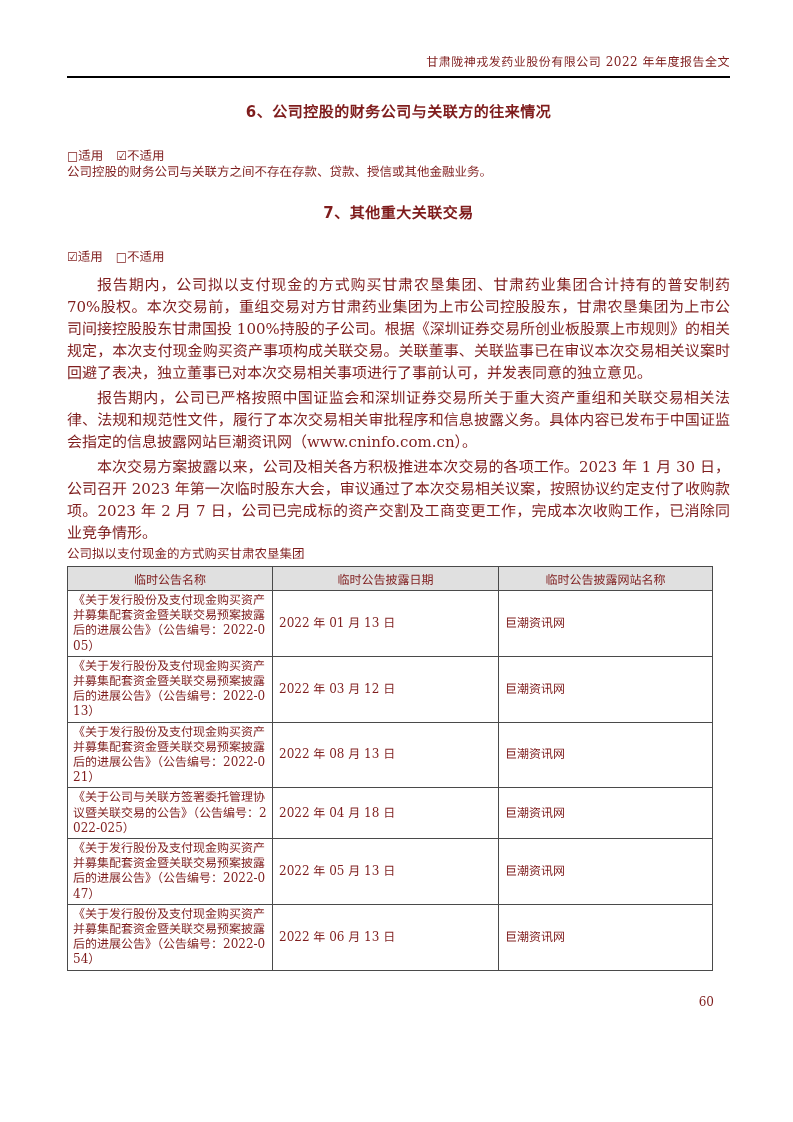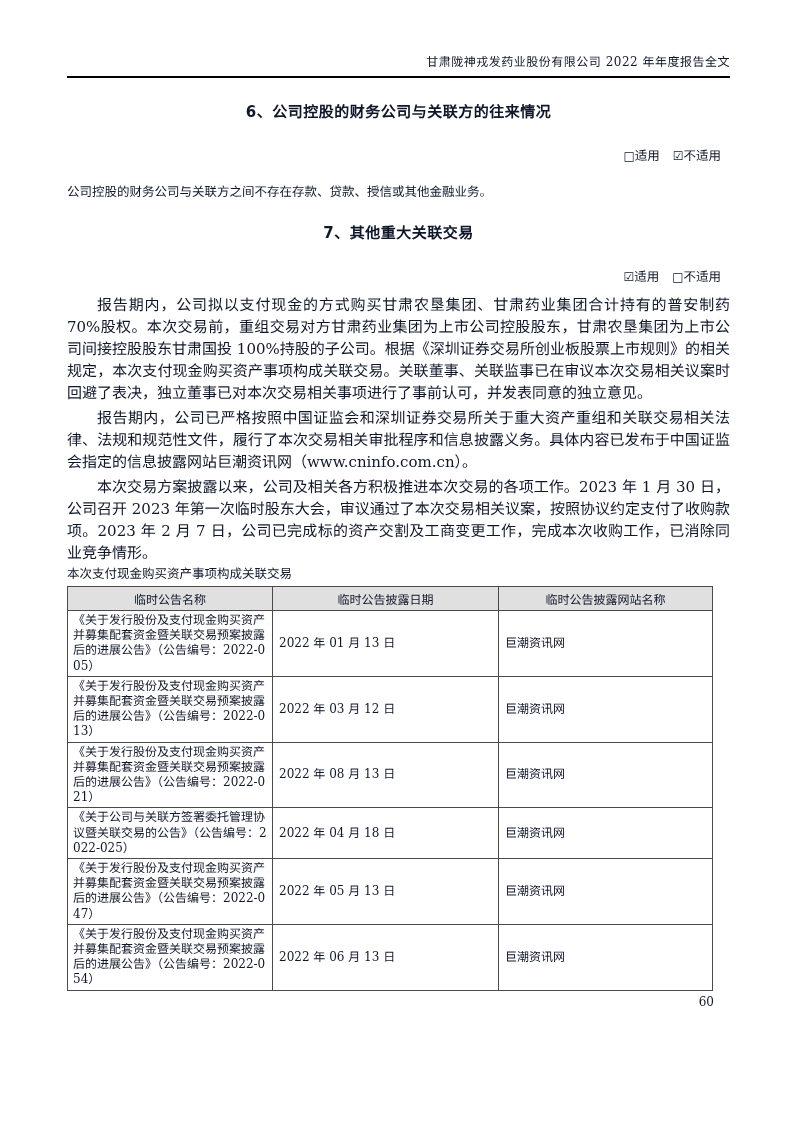--- a/index.html
+++ b/index.html
@@ -5,21 +5,21 @@
   html, body { margin: 0; padding: 0; background: #ffffff; }
   .page {
     position: relative;
     width: 793px;
     height: 1122px;
     margin: 0 auto;
     background: #ffffff;
     box-sizing: border-box;
     padding: 55px 63px 0 67px;
     font-family: "DejaVu Serif", "Liberation Serif", serif;
-    color: #0f172a;
+    color: #7f1d1d;
     overflow: hidden;
   }
   .doc-header {
     font-size: 12px;
     line-height: 15px;
     text-align: right;
     letter-spacing: 0.5px;
   }
   .header-rule {
     border: none;
@@ -31,29 +31,27 @@
     font-size: 15px;
     font-weight: bold;
     margin: 22px 0 0 0;
     letter-spacing: 0.5px;
     text-align: center;
   }
   .applicable-line {
     margin-top: 27px;
     font-size: 12.5px;
     line-height: 15px;
-    text-align: right;
   }
   .applicable-line .opt { margin-right: 9px; }
   .applicable-line .box {
     font-family: "DejaVu Sans", "Liberation Sans", sans-serif;
     font-size: 12px;
   }
   .note-line {
-    margin-top: 20px;
     font-size: 12.5px;
     line-height: 15px;
   }
   .body-para {
     font-size: 15px;
     line-height: 22px;
     text-align: justify;
     text-indent: 2em;
     margin: 3px 0 0 0;
   }
@@ -125,21 +123,21 @@
 
   <div class="applicable-line">
     <span class="opt"><span class="box">☑</span><span>适用</span></span>
     <span class="opt"><span class="box">□</span><span>不适用</span></span>
   </div>
 
   <p class="body-para first">报告期内，公司拟以支付现金的方式购买甘肃农垦集团、甘肃药业集团合计持有的普安制药 70%股权。本次交易前，重组交易对方甘肃药业集团为上市公司控股股东，甘肃农垦集团为上市公司间接控股股东甘肃国投 100%持股的子公司。根据《深圳证券交易所创业板股票上市规则》的相关规定，本次支付现金购买资产事项构成关联交易。关联董事、关联监事已在审议本次交易相关议案时回避了表决，独立董事已对本次交易相关事项进行了事前认可，并发表同意的独立意见。</p>
   <p class="body-para">报告期内，公司已严格按照中国证监会和深圳证券交易所关于重大资产重组和关联交易相关法律、法规和规范性文件，履行了本次交易相关审批程序和信息披露义务。具体内容已发布于中国证监会指定的信息披露网站巨潮资讯网（www.cninfo.com.cn）。</p>
   <p class="body-para">本次交易方案披露以来，公司及相关各方积极推进本次交易的各项工作。2023 年 1 月 30 日，公司召开 2023 年第一次临时股东大会，审议通过了本次交易相关议案，按照协议约定支付了收购款项。2023 年 2 月 7 日，公司已完成标的资产交割及工商变更工作，完成本次收购工作，已消除同业竞争情形。</p>
 
-  <div class="table-caption">本次支付现金购买资产事项构成关联交易</div>
+  <div class="table-caption">公司拟以支付现金的方式购买甘肃农垦集团</div>
 
   <table class="ann-table">
     <colgroup>
         <col class="c1">
         <col class="c2">
         <col class="c3">
       </colgroup>
     <thead>
       <tr>
         <th>临时公告名称</th>

